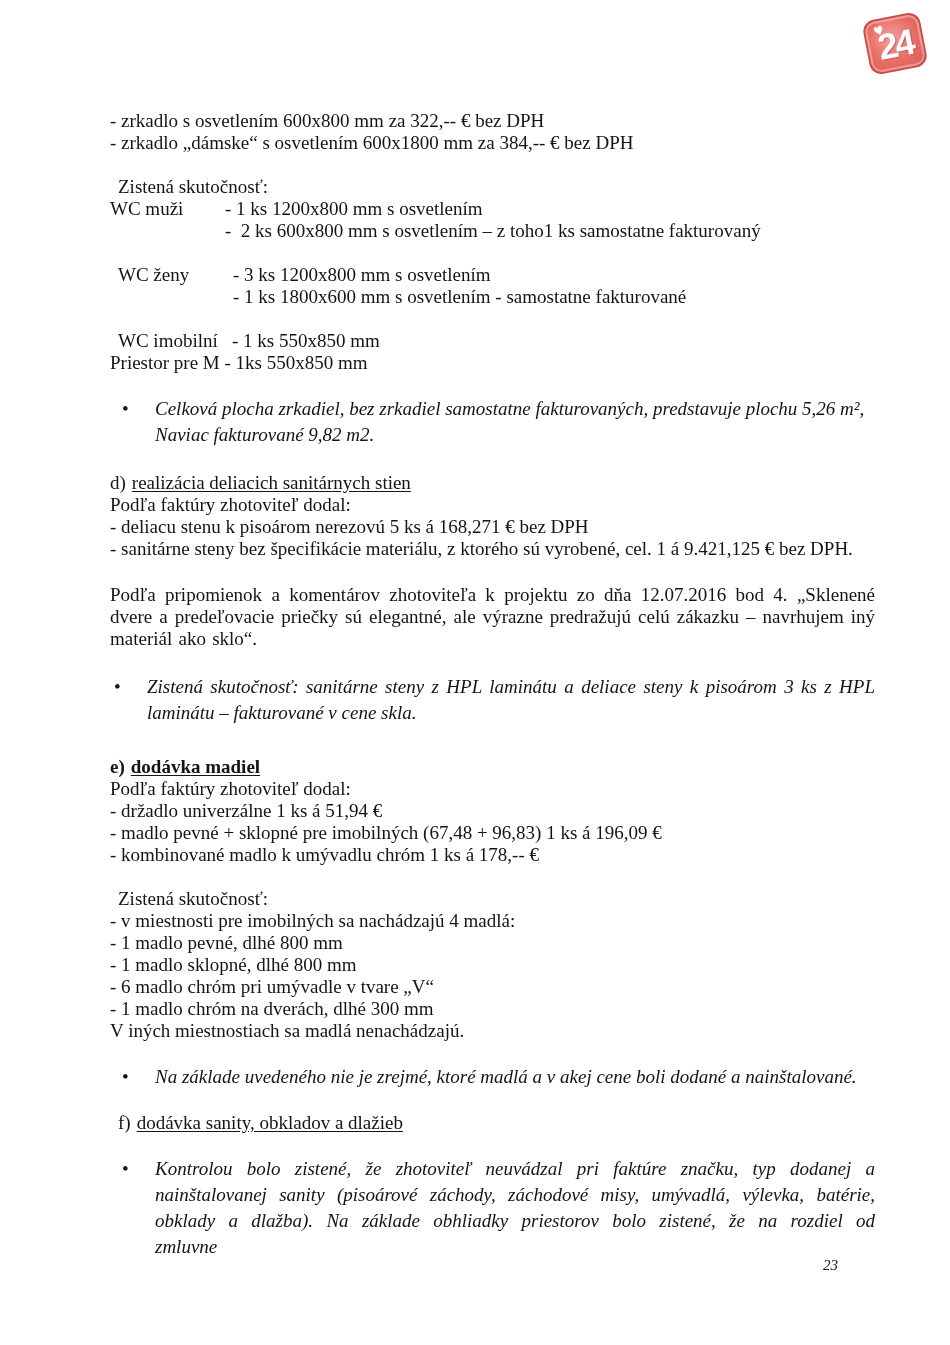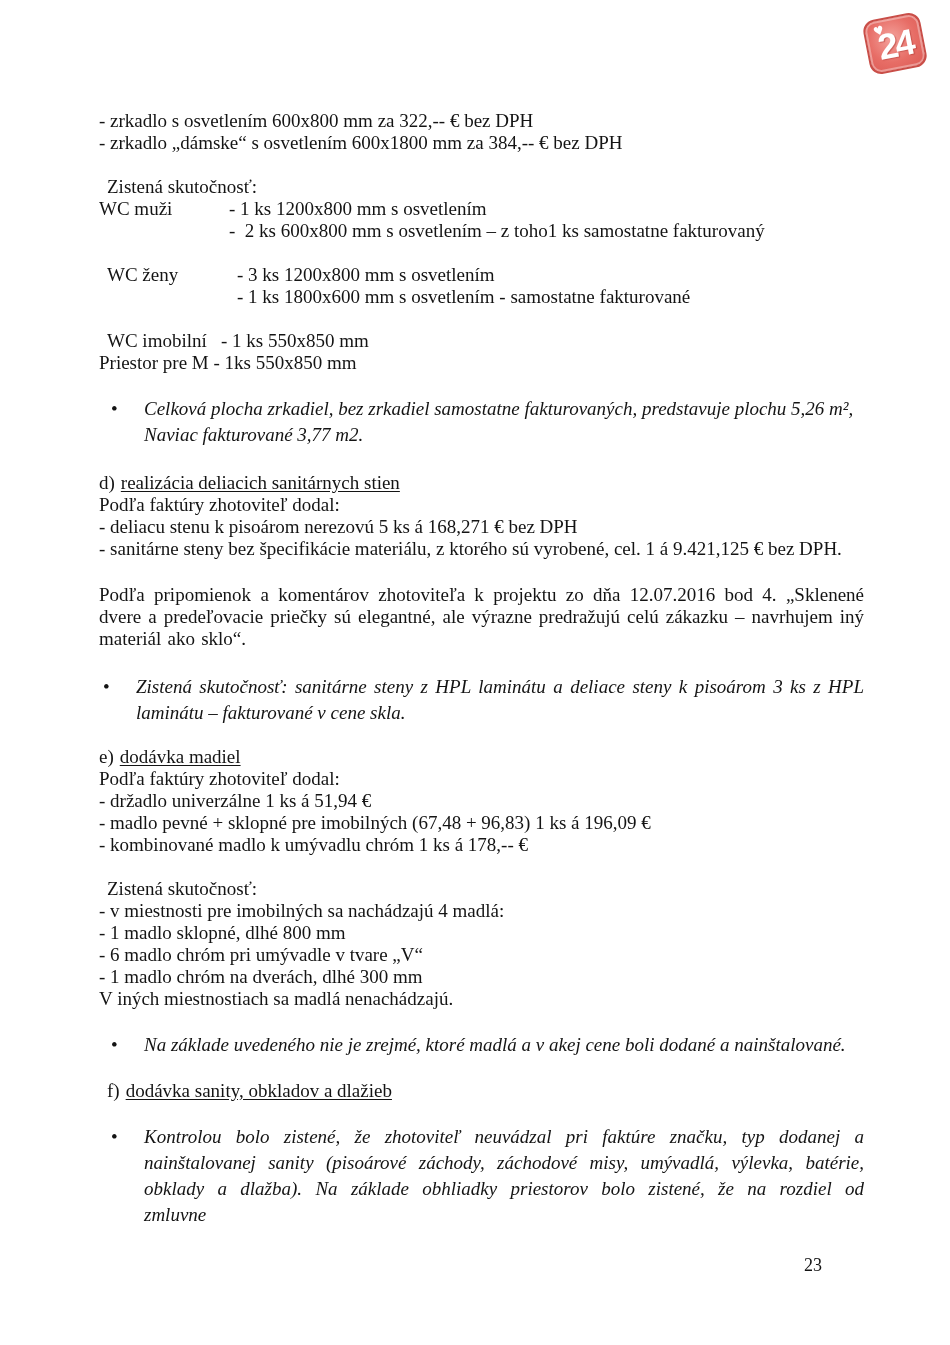--- a/index.html
+++ b/index.html
@@ -6,34 +6,34 @@
   .page{
     position:relative;
     width:950px;height:1345px;
     background:#ffffff;
     color:#141414;
     font-family:"Liberation Serif","DejaVu Serif",serif;
     overflow:hidden;
   }
   .content{
     position:absolute;
-    left:99px;top:110px;
+    left:110px;top:110px;
     width:765px;
     font-size:19px;
     line-height:22px;
   }
   .line{white-space:pre-wrap;}
-  .mt20{margin-top:20px;}
+  .mt20{margin-top:30px;font-weight:bold;}
   .mt22{margin-top:22px;margin-left:8px;}
   .mt24{margin-top:24px;}
   .just{text-align:justify;}
   .ws15{word-spacing:1.5px;margin-top:24px;}
   .ws5{word-spacing:5px;}
   
-  .wcrow{display:flex;align-items:flex-start;gap:15px;}
+  .wcrow{display:flex;align-items:flex-start;}
   .wclabel{flex:none;width:115px;white-space:pre-wrap;}
   .wcitems{flex:1;}
   
   .heading .hprefix{margin-right:6px;}
   .heading .htitle{text-decoration:underline;text-underline-offset:2px;}
   
   .bullet{display:flex;align-items:flex-start;font-style:italic;line-height:26px;}
   .bullet .dot{flex:none;width:33px;padding-left:4px;font-style:normal;}
   .bullet .btext{flex:1;}
   
@@ -55,22 +55,22 @@
     text-shadow:1px 1px 1px rgba(175,55,50,0.55);
     padding-top:2px;
   }
   .logo-heart{
     position:absolute;top:4px;left:8px;
     font-size:12px;color:#ffffff;line-height:1;
     transform:rotate(-8deg);
     font-family:"DejaVu Sans",sans-serif;
   }
   .page-number{
-    position:absolute;top:1254px;left:804px;
-    font-size:18px;line-height:22px;
+    position:absolute;top:1254px;left:823px;
+    font-size:15px;line-height:22px;font-style:italic;
   }
 </style>
 </head>
 <body>
 
 <div class="page">
 
   <div class="logo">
     <span class="logo-heart">♥</span>
     <span class="logo-text">24</span>
@@ -99,21 +99,21 @@
       </div>
     </div>
 
     <div class="line mt22">WC imobilní   - 1 ks 550x850 mm</div>
     <div class="line">Priestor pre M - 1ks 550x850 mm</div>
 
     <div class="bullet mt22">
       <span class="dot">•</span>
       <div class="btext">
         <div class="line just">Celková plocha zrkadiel, bez zrkadiel samostatne fakturovaných, predstavuje plochu 5,26 m²,</div>
-        <div class="line">Naviac fakturované 3,77 m2.</div>
+        <div class="line">Naviac fakturované 9,82 m2.</div>
       </div>
     </div>
 
     <div class="heading mt24">
       <span class="hprefix">d)</span><span class="htitle">realizácia deliacich sanitárnych stien</span>
     </div>
     <div class="line">Podľa faktúry zhotoviteľ dodal:</div>
     <div class="line">- deliacu stenu k pisoárom nerezovú 5 ks á 168,271 € bez DPH</div>
     <div class="line">- sanitárne steny bez špecifikácie materiálu, z ktorého sú vyrobené, cel. 1 á 9.421,125 € bez DPH.</div>
     <div class="line just ws15">Podľa pripomienok a komentárov zhotoviteľa k projektu zo dňa 12.07.2016 bod 4. „Sklenené dvere a predeľovacie priečky sú elegantné, ale výrazne predražujú celú zákazku – navrhujem iný materiál ako sklo“.</div>
@@ -126,20 +126,21 @@
     <div class="heading mt20">
       <span class="hprefix">e)</span><span class="htitle">dodávka madiel</span>
     </div>
     <div class="line">Podľa faktúry zhotoviteľ dodal:</div>
     <div class="line">- držadlo univerzálne 1 ks á 51,94 €</div>
     <div class="line">- madlo pevné + sklopné pre imobilných (67,48 + 96,83) 1 ks á 196,09 €</div>
     <div class="line">- kombinované madlo k umývadlu chróm 1 ks á 178,-- €</div>
 
     <div class="line mt22">Zistená skutočnosť:</div>
     <div class="line">- v miestnosti pre imobilných sa nachádzajú 4 madlá:</div>
+    <div class="line">- 1 madlo pevné, dlhé 800 mm</div>
     <div class="line">- 1 madlo sklopné, dlhé 800 mm</div>
     <div class="line">- 6 madlo chróm pri umývadle v tvare „V“</div>
     <div class="line">- 1 madlo chróm na dverách, dlhé 300 mm</div>
     <div class="line">V iných miestnostiach sa madlá nenachádzajú.</div>
 
     <div class="bullet mt22">
       <span class="dot">•</span>
       <div class="btext">Na základe uvedeného nie je zrejmé, ktoré madlá a v akej cene boli dodané a nainštalované.</div>
     </div>
 

